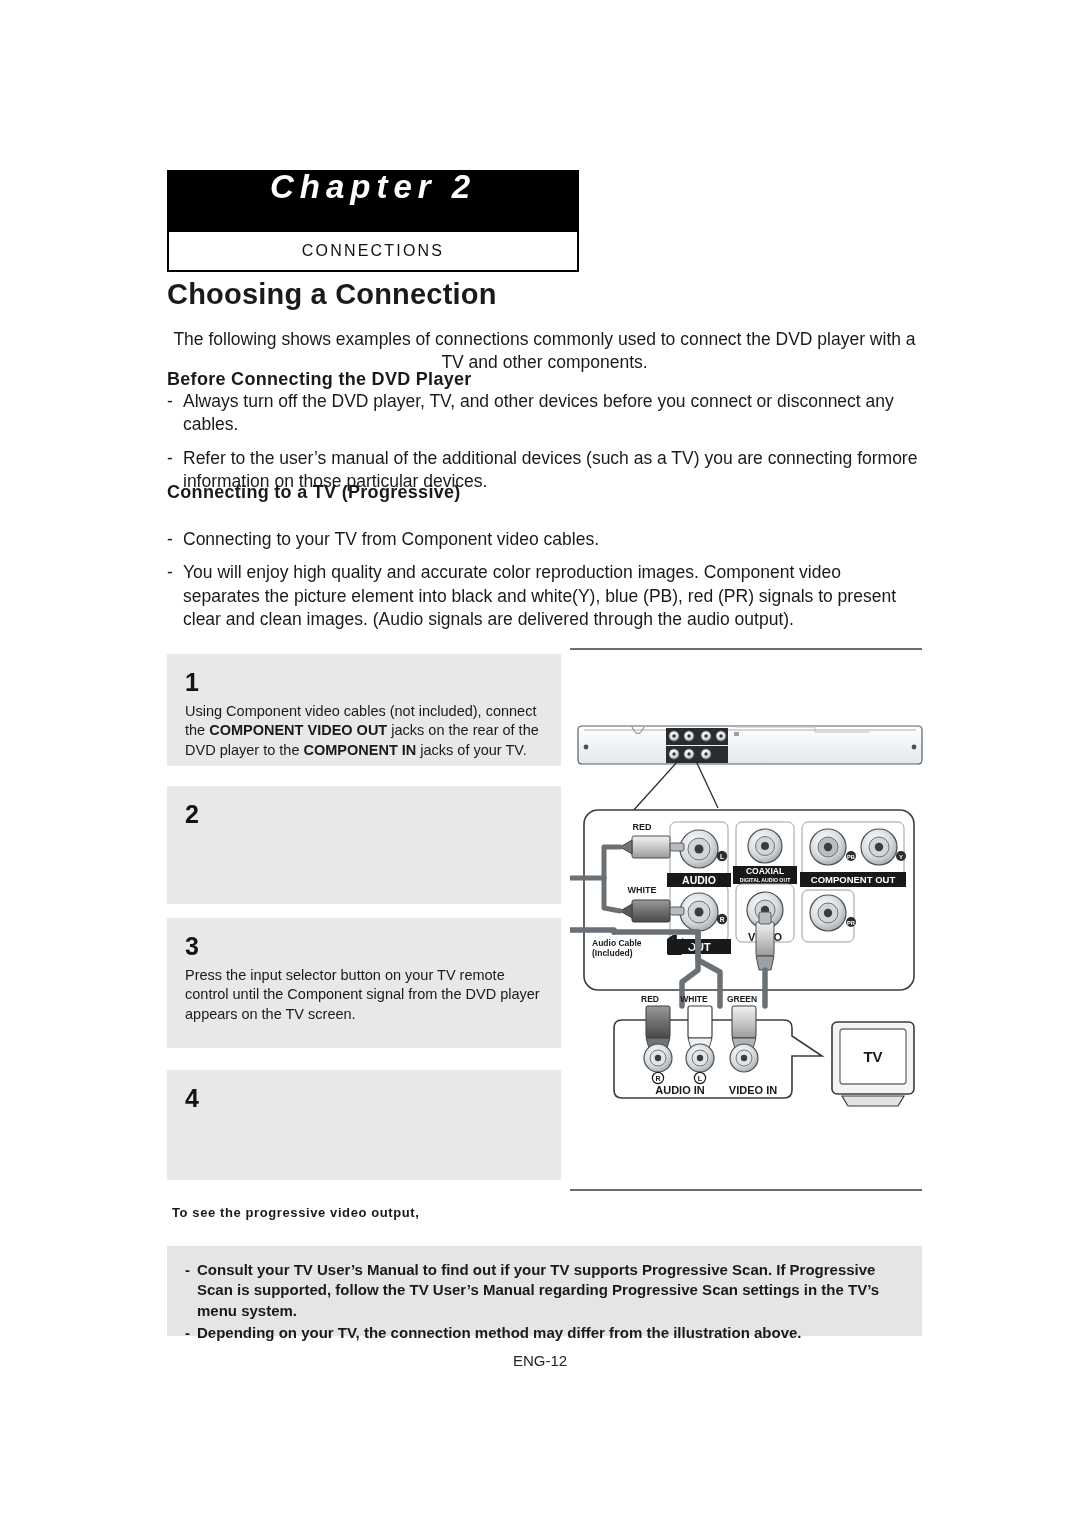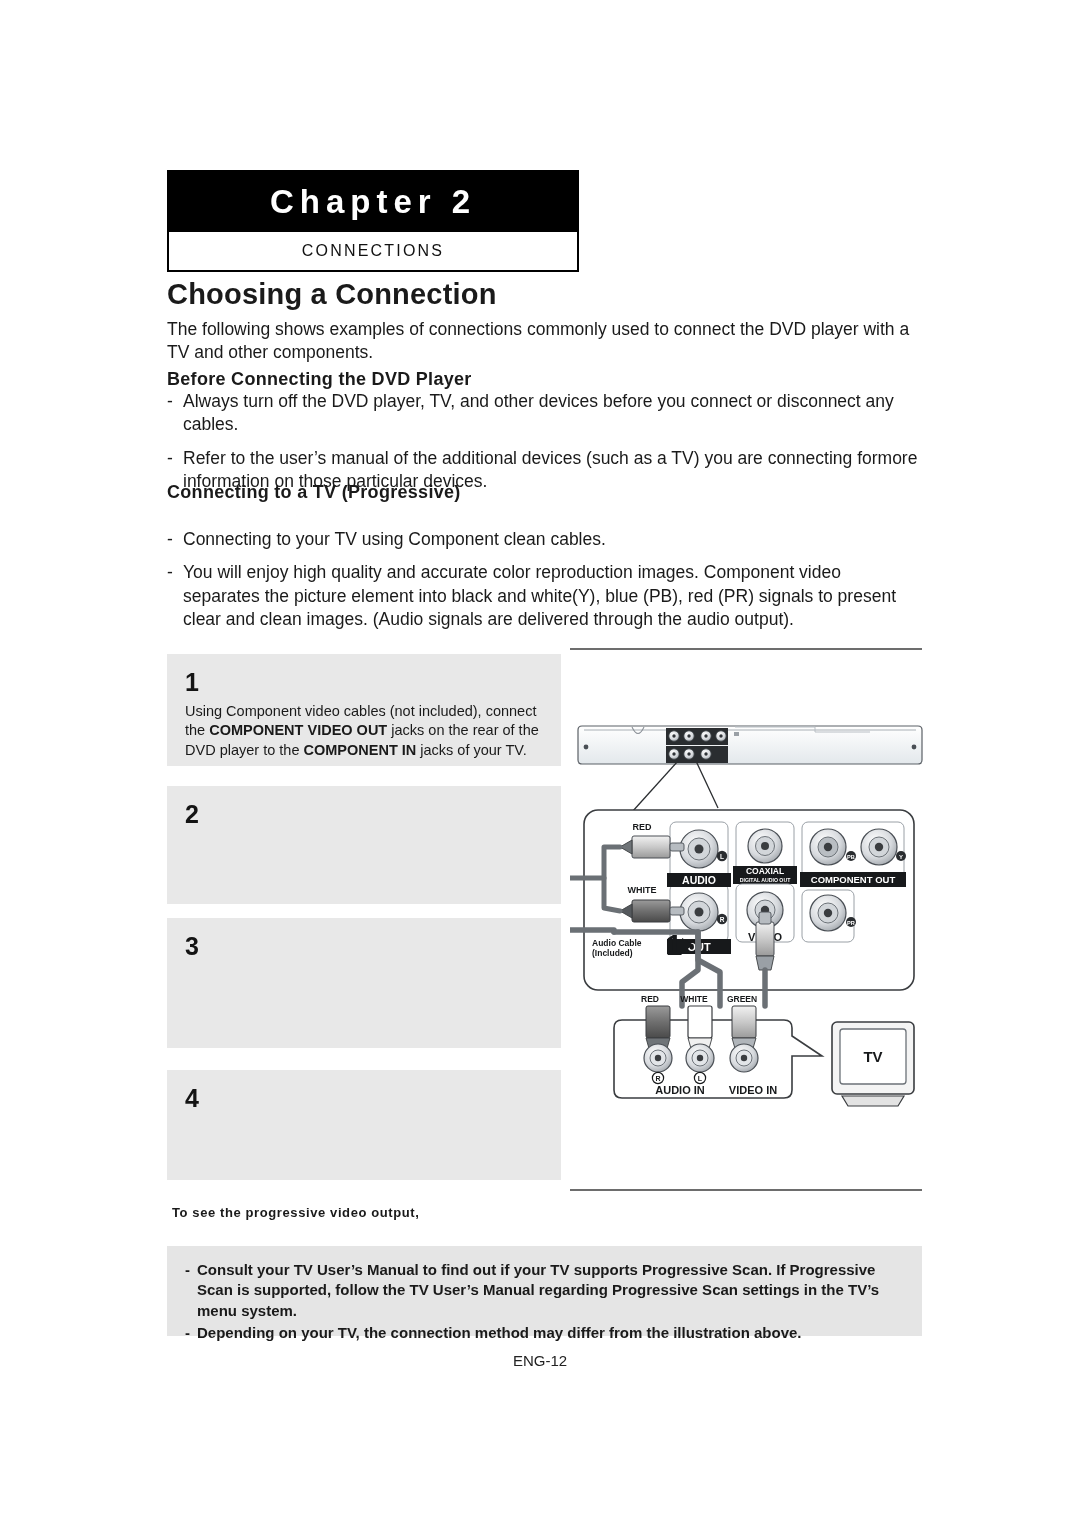--- a/index.html
+++ b/index.html
@@ -27,22 +27,22 @@
   .chapter-block {
     position: absolute;
     left: 167px;
     top: 170px;
     width: 412px;
   }
   .chapter-bar {
     background: #000000;
     height: 62px;
     display: flex;
-    align-items: center;
     justify-content: center;
+    font-style: italic;
   }
   .chapter-title {
     color: #ffffff;
     font-size: 33px;
     font-weight: bold;
     letter-spacing: 6px;
     line-height: 1;
   }
   .chapter-sub {
     border: 2px solid #000000;
@@ -70,21 +70,21 @@
     font-weight: bold;
     letter-spacing: 0.2px;
   }
   .body-col {
     position: absolute;
     left: 167px;
     width: 755px;
     font-size: 17.5px;
     line-height: 1.33;
   }
-  .intro { top: 318px; }
+  .intro { top: 328px; text-align: center; }
   .h2 {
     font-size: 18px;
     font-weight: bold;
     letter-spacing: 0.3px;
   }
   .h2-before { top: 368px; }
   .h2-prog  { top: 481px; }
 
   .bullets-a { top: 390px; }
   .bullets-b { top: 528px; }
@@ -219,37 +219,38 @@
       <span class="dash">-</span>
       <span class="btxt">Refer to the user’s manual of the additional devices (such as a TV) you are connecting formore information on those particular devices.</span>
     </div>
   </div>
 
   <div class="body-col h2 h2-prog">Connecting to a TV (Progressive)</div>
 
   <div class="body-col bullets-b">
     <div class="bullet">
       <span class="dash">-</span>
-      <span class="btxt">Connecting to your TV using Component clean cables.</span>
+      <span class="btxt">Connecting to your TV from Component video cables.</span>
     </div>
     <div class="bullet">
       <span class="dash">-</span>
       <span class="btxt">You will enjoy high quality and accurate color reproduction images. Component video separates the picture element into black and white(Y), blue (PB), red (PR) signals to present clear and clean images. (Audio signals are delivered through the audio output).</span>
     </div>
   </div>
 
   <div class="step" id="step1">
     <div class="step-num">1</div>
     <div class="step-txt"><span>Using Component video cables (not included), connect the </span><b>COMPONENT VIDEO OUT</b><span> jacks on the rear of the DVD player to the </span><b>COMPONENT IN</b><span> jacks of your TV.</span></div>
   </div>
   <div class="step" id="step2">
     <div class="step-num">2</div>
   </div>
   <div class="step" id="step3">
     <div class="step-num">3</div>
+    <div class="step-txt"><span>Press the input selector button on your TV remote control until the Component signal from the DVD player appears on the TV screen.</span></div>
   </div>
   <div class="step" id="step4">
     <div class="step-num">4</div>
   </div>
 
   <div class="rule rule-top"></div>
   <div class="rule rule-bot"></div>
 
   <div class="diagram">
     <svg width="360" height="520" viewBox="0 0 360 520" xmlns="http://www.w3.org/2000/svg">

